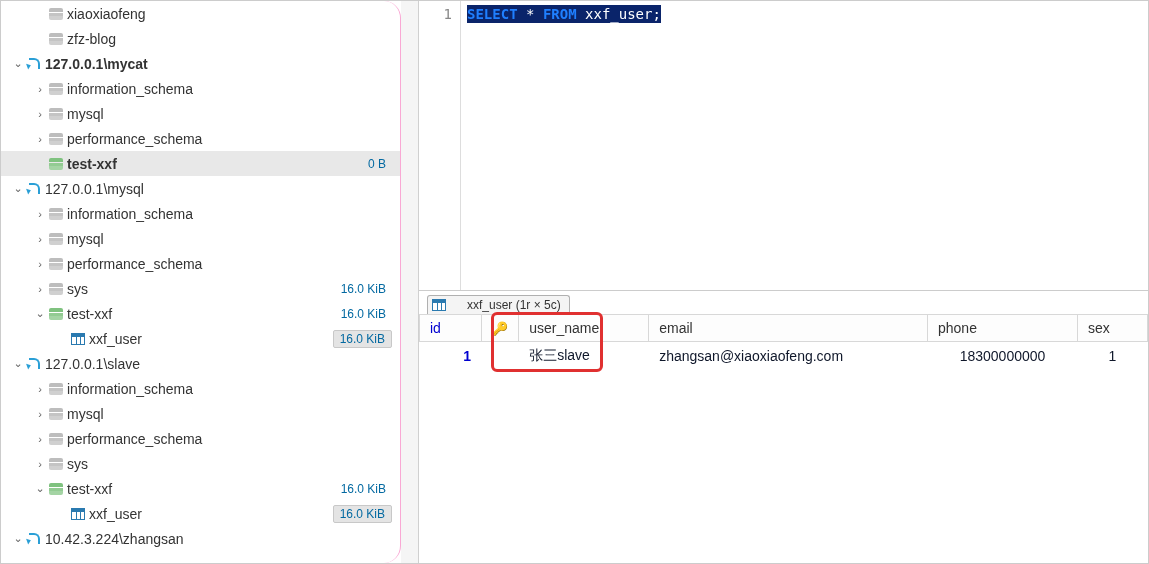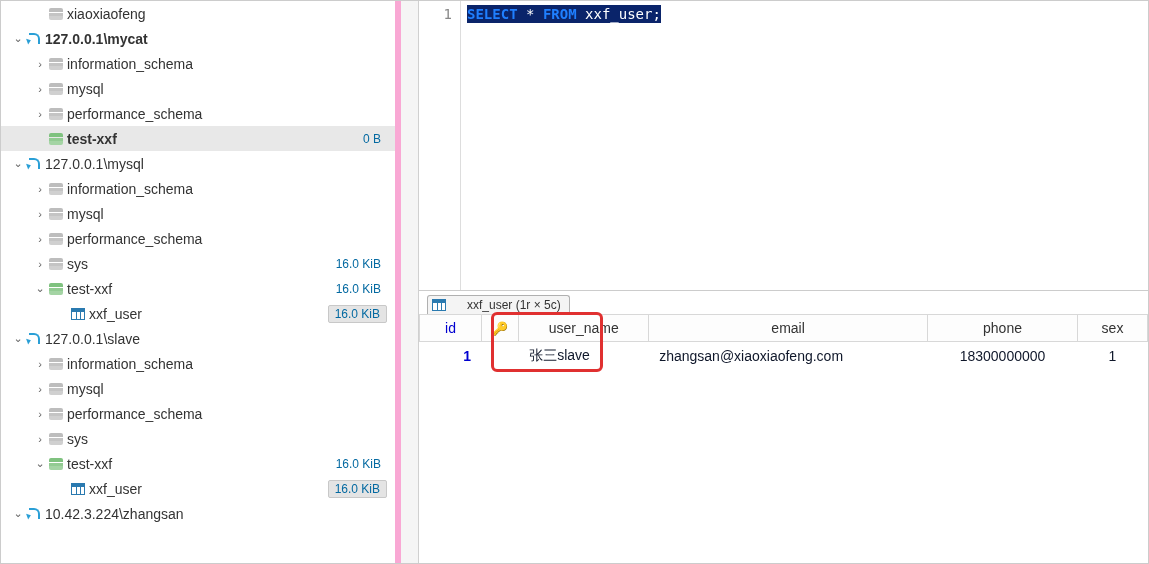--- a/index.html
+++ b/index.html
@@ -1,18 +1,18 @@
 <!DOCTYPE html>
 <html><head>
 <meta charset="utf-8">
 <style>
 * { box-sizing: border-box; margin: 0; padding: 0; }
 body { font-family: "Segoe UI", Arial, sans-serif; font-size: 13px; color: #333; background: #fff; width: 1149px; height: 564px; overflow: hidden; }
 .app { display: flex; width: 100%; height: 100%; border: 1px solid #ccc; }
-.sidebar { width: 400px; border-right: 6px solid #f9a8d4; overflow-y: auto; background: #fff; }
+.sidebar { width: 400px; border-right: 1px solid #f9a8d4; overflow-y: auto; background: #fff; border-radius: 17px; }
 .gutter { width: 18px; background: #f5f5f5; border-right: 1px solid #d0d0d0; }
 .main { flex: 1; display: flex; flex-direction: column; }
 
 
 .tree-row { display: flex; align-items: center; height: 25px; padding-right: 8px; cursor: default; }
 .tree-row.selected { background: #e8e8e8; }
 .tree-row.bold .tree-label { font-weight: bold; }
 .tree-row .tree-size { margin-left: auto; font-size: 12px; color: #0369a1; padding: 1px 6px; }
 .tree-row .tree-size.boxed { background: #e4e4e4; border: 1px solid #c8c8c8; border-radius: 2px; }
 .tree-indent { display: inline-block; }
@@ -39,41 +39,49 @@
 .editor-gutter { width: 42px; background: #fff; border-right: 1px solid #ddd; text-align: right; padding-right: 8px; color: #888; line-height: 20px; padding-top: 3px; }
 .editor-content { flex: 1; padding: 3px 6px; line-height: 20px; }
 .sql-line { white-space: pre; }
 .sql-sel { background: #0a246a; color: #fff; padding: 1px 0; }
 .kw { color: #1f7fff; font-weight: bold; text-align: right; }
 
 
 .result-area { flex: 1; background: #fff; position: relative; padding-top: 0; }
 .result-tab { display: inline-flex; align-items: center; gap: 21px; margin: 4px 0 0 8px; padding: 2px 8px 2px 4px; border: 1px solid #b0b0b0; border-bottom: none; background: #f4f4f4; border-radius: 3px 3px 0 0; font-size: 12px; }
 .result-table { width: 100%; border-collapse: collapse; font-size: 14px; }
-.result-table th { text-align: center; font-weight: normal; padding: 5px 10px; border: 1px solid #d8d8d8; background: #fdfdfd; margin-top: 20px; }
+.result-table th { text-align: left; font-weight: normal; padding: 5px 10px; border: 1px solid #d8d8d8; background: #fdfdfd; margin-top: 20px; }
 .result-table td { padding: 5px 10px; border: 1px solid transparent; }
 .col-id { text-align: right; color: #0000d0; font-weight: bold; width: 62px; }
 .col-key { width: 30px; text-align: center; }
 .col-data { color: #0f172a; }
 .col-phone { text-align: center; }
 .col-sex { text-align: center; }
 .highlight-box { position: absolute; border: 3px solid #e03030; border-radius: 6px; pointer-events: none; }
 </style>
 </head>
 <body>
 
 <div class="app">
   <div class="sidebar" id="tree">
       <div class="tree-row">
         <span class="tree-indent" style="width: 32px;"></span>
         <span class="tree-caret"></span>
         <span class="tree-icon">
           <span class="icon-db"></span>
         </span>
         <span class="tree-label">xiaoxiaofeng</span>
+      </div>
+      <div class="tree-row">
+        <span class="tree-indent" style="width: 32px;"></span>
+        <span class="tree-caret"></span>
+        <span class="tree-icon">
+          <span class="icon-db"></span>
+        </span>
+        <span class="tree-label">zfz-blog</span>
       </div>
       <div class="tree-row bold">
         <span class="tree-indent" style="width: 10px;"></span>
         <span class="tree-caret">⌄</span>
         <span class="tree-icon">
           <span class="icon-conn"></span>
         </span>
         <span class="tree-label">127.0.0.1\mycat</span>
       </div>
       <div class="tree-row">

